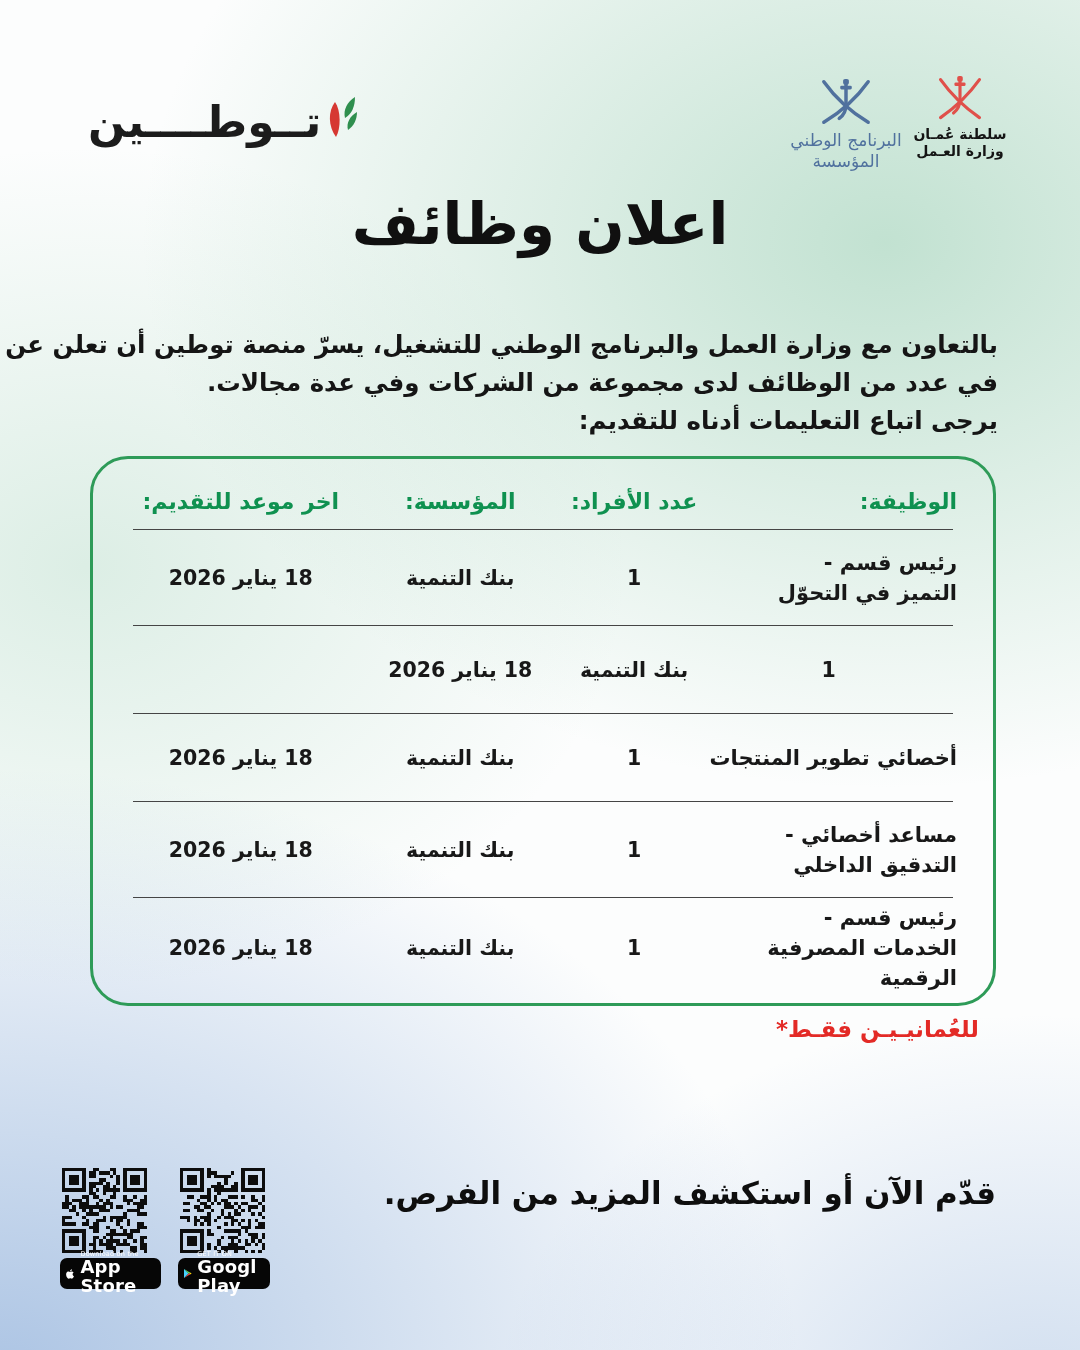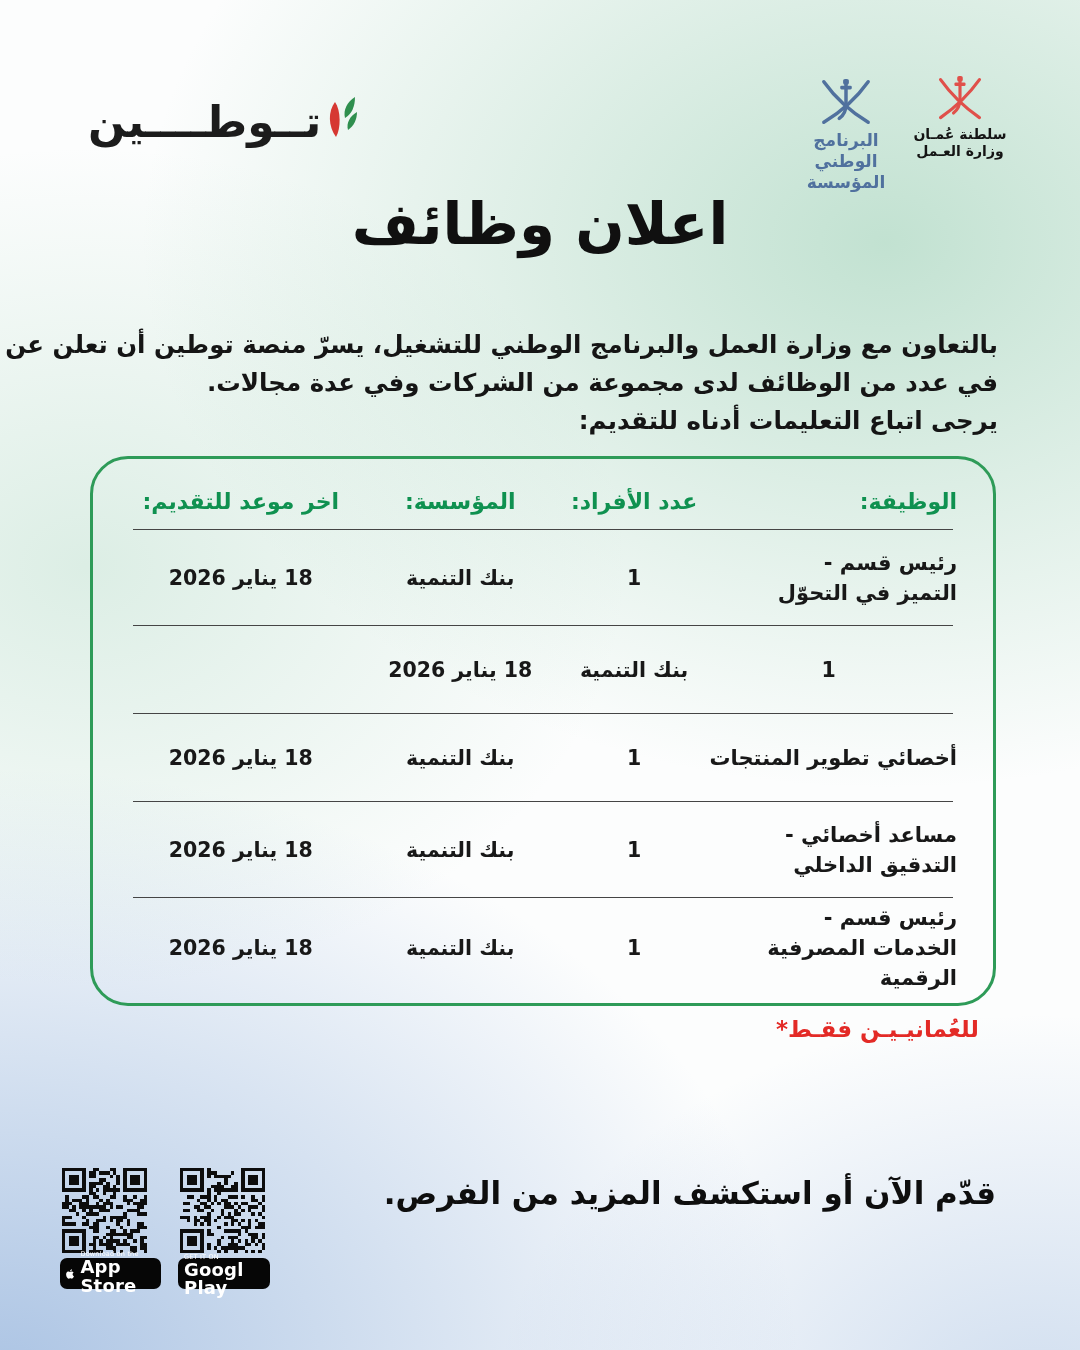--- a/index.html
+++ b/index.html
@@ -11,21 +11,21 @@
       radial-gradient(900px 700px at 8% 42%, rgba(146,203,173,0.30) 0%, rgba(146,203,173,0) 60%),
       radial-gradient(1250px 950px at 0% 102%, rgba(118,158,211,0.60) 0%, rgba(118,158,211,0) 64%),
       radial-gradient(900px 650px at 96% 104%, rgba(118,158,211,0.33) 0%, rgba(118,158,211,0) 60%),
       #fcfdfd;
     color:#161616;
   }
   
   .tawteen{ position:absolute; left:88px; top:94px; display:flex; direction:rtl; align-items:flex-start; gap:3px;text-align:right; }
   .tawteen .txt{ font-size:44px; font-weight:bold; color:#1c1c1c; line-height:56px; }
   .nep{ position:absolute; left:790px; top:76px; width:112px; text-align:center; color:#50719e; }
-  .nep .l{ font-size:17px; font-weight:bold; line-height:21px; }
+  .nep .l{ font-size:17px; font-weight:normal; line-height:21px; }
   .moi{ position:absolute; left:906px; top:74px; width:108px; text-align:center; color:#141414; }
   .moi .l{ font-size:14px; line-height:17px; font-weight:bold; }
   
   .title{ position:absolute; top:190px; left:0; width:100%; text-align:center;
           font-size:58px; font-weight:bold; color:#101010; }
   .intro{ position:absolute; top:326px; right:82px; direction:rtl; text-align:right;
           font-size:24.5px; font-weight:bold; line-height:38px; color:#151515; }
   .intro div{ white-space:nowrap; }
   
   .tbl{ position:absolute; left:90px; top:456px; width:906px; height:550px;
@@ -43,21 +43,21 @@
   .note{ position:absolute; top:1016px; right:101px; direction:rtl;
          color:#e32a26; font-size:23px; font-weight:bold; }
   
   .cta{ position:absolute; top:1168px; right:84px; direction:rtl; text-align:right;
         font-size:31px; font-weight:bold; line-height:51px; color:#0e0e0e; }
   .qr{ position:absolute; width:85px; height:85px; shape-rendering:crispEdges; }
   .q1{ left:62px; top:1168px; } .q2{ left:180px; top:1168px; }
   .badge{ position:absolute; top:1258px; height:31px; background:#060606; border-radius:7px;
           display:flex; align-items:center; justify-content:center; gap:5px; color:#ffffff;
           padding:0 6px; }
-  .b1{ left:60px; width:101px; } .b2{ left:178px; width:92px;flex-direction:column; }
+  .b1{ left:60px; width:101px; } .b2{ left:178px; width:92px; }
   .badge .col{ display:flex; flex-direction:column; line-height:1.05; }
   .badge .small{ font-size:6.5px; letter-spacing:0.2px; }
   .badge .big{ font-size:18px; font-weight:bold; letter-spacing:0.2px; }
   .b2 .big{ word-spacing:5px; }
 </style>
 </head>
 <body>
 
 <div class="page">
 

